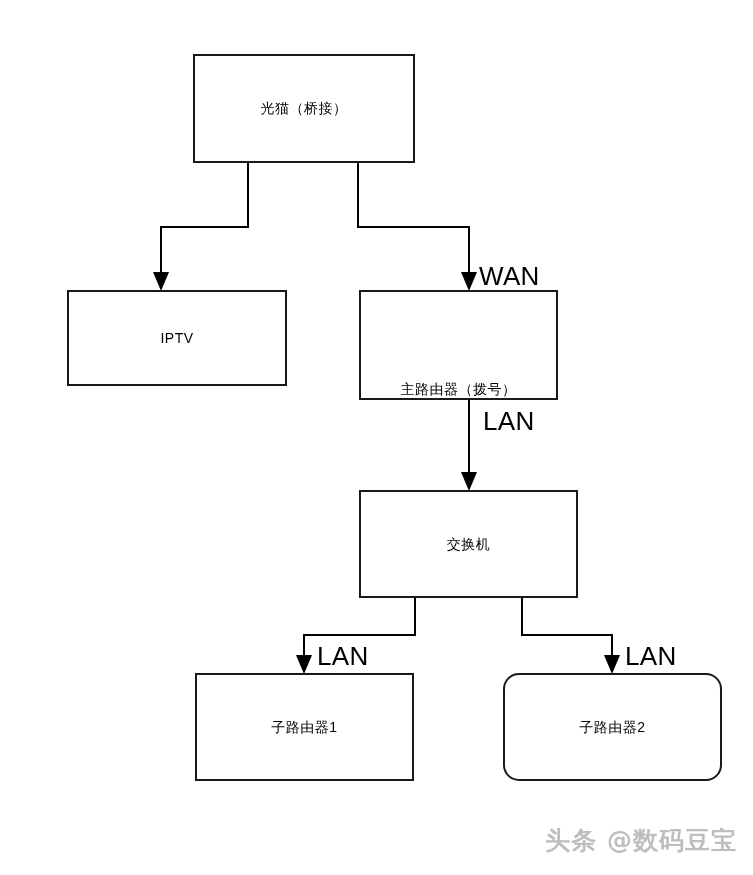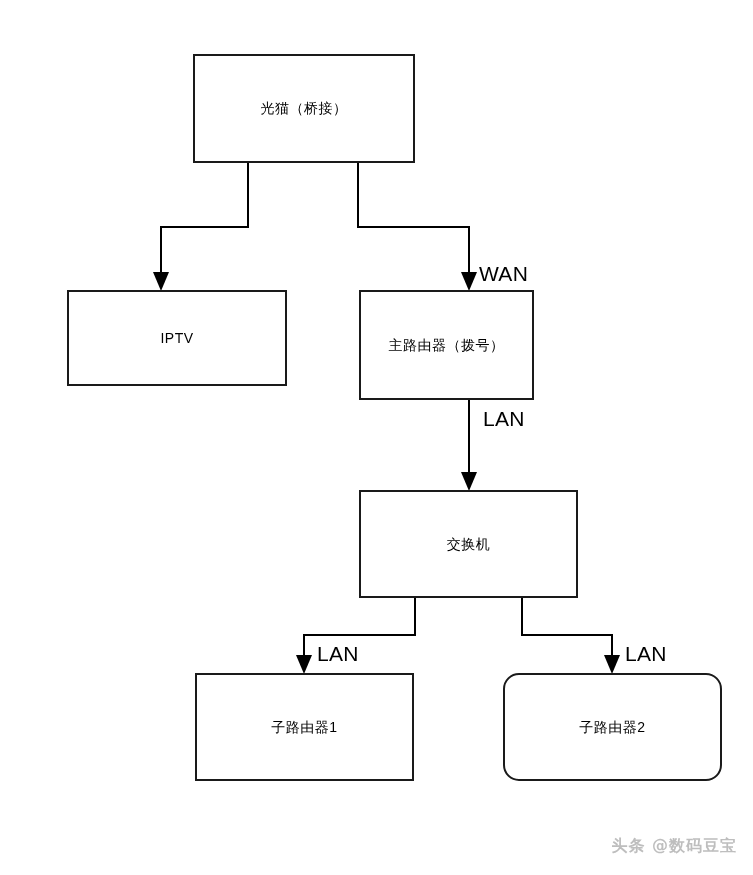--- a/index.html
+++ b/index.html
@@ -31,31 +31,31 @@
     align-items: center;
     justify-content: center;
     text-align: center;
     font-size: 14px;
     line-height: 1.2;
     color: #000000;
     letter-spacing: 0.5px;
   }
   .edge-label {
     position: absolute;
-    font-size: 21px;
+    font-size: 26px;
     line-height: 1;
     color: #000000;
     white-space: nowrap;
     letter-spacing: 0.3px;
   }
   .watermark {
     position: absolute;
     right: 16px;
     bottom: 18px;
-    font-size: 16px;
+    font-size: 25px;
     font-weight: bold;
     color: #b9b9b9;
     opacity: 0.92;
     letter-spacing: 1px;
     white-space: nowrap;
     font-family: "DejaVu Sans", sans-serif;
   }
   svg line, svg polyline {
     stroke: #000000;
     stroke-width: 2;
@@ -100,21 +100,21 @@
   </svg>
 
   <div class="node" style="left:193px; top:54px; width:222px; height:109px;">
     <span>光猫（桥接）</span>
   </div>
 
   <div class="node" style="left:67px; top:290px; width:220px; height:96px;">
     <span>IPTV</span>
   </div>
 
-  <div class="node" style="left:359px; top:290px; width:175px; height:110px;">
+  <div class="node" style="left:359px; top:290px; width:199px; height:110px;align-items:flex-end;">
     <span>主路由器（拨号）</span>
   </div>
 
   <div class="node" style="left:359px; top:490px; width:219px; height:108px;">
     <span>交换机</span>
   </div>
 
   <div class="node" style="left:195px; top:673px; width:219px; height:108px;">
     <span>子路由器1</span>
   </div>

